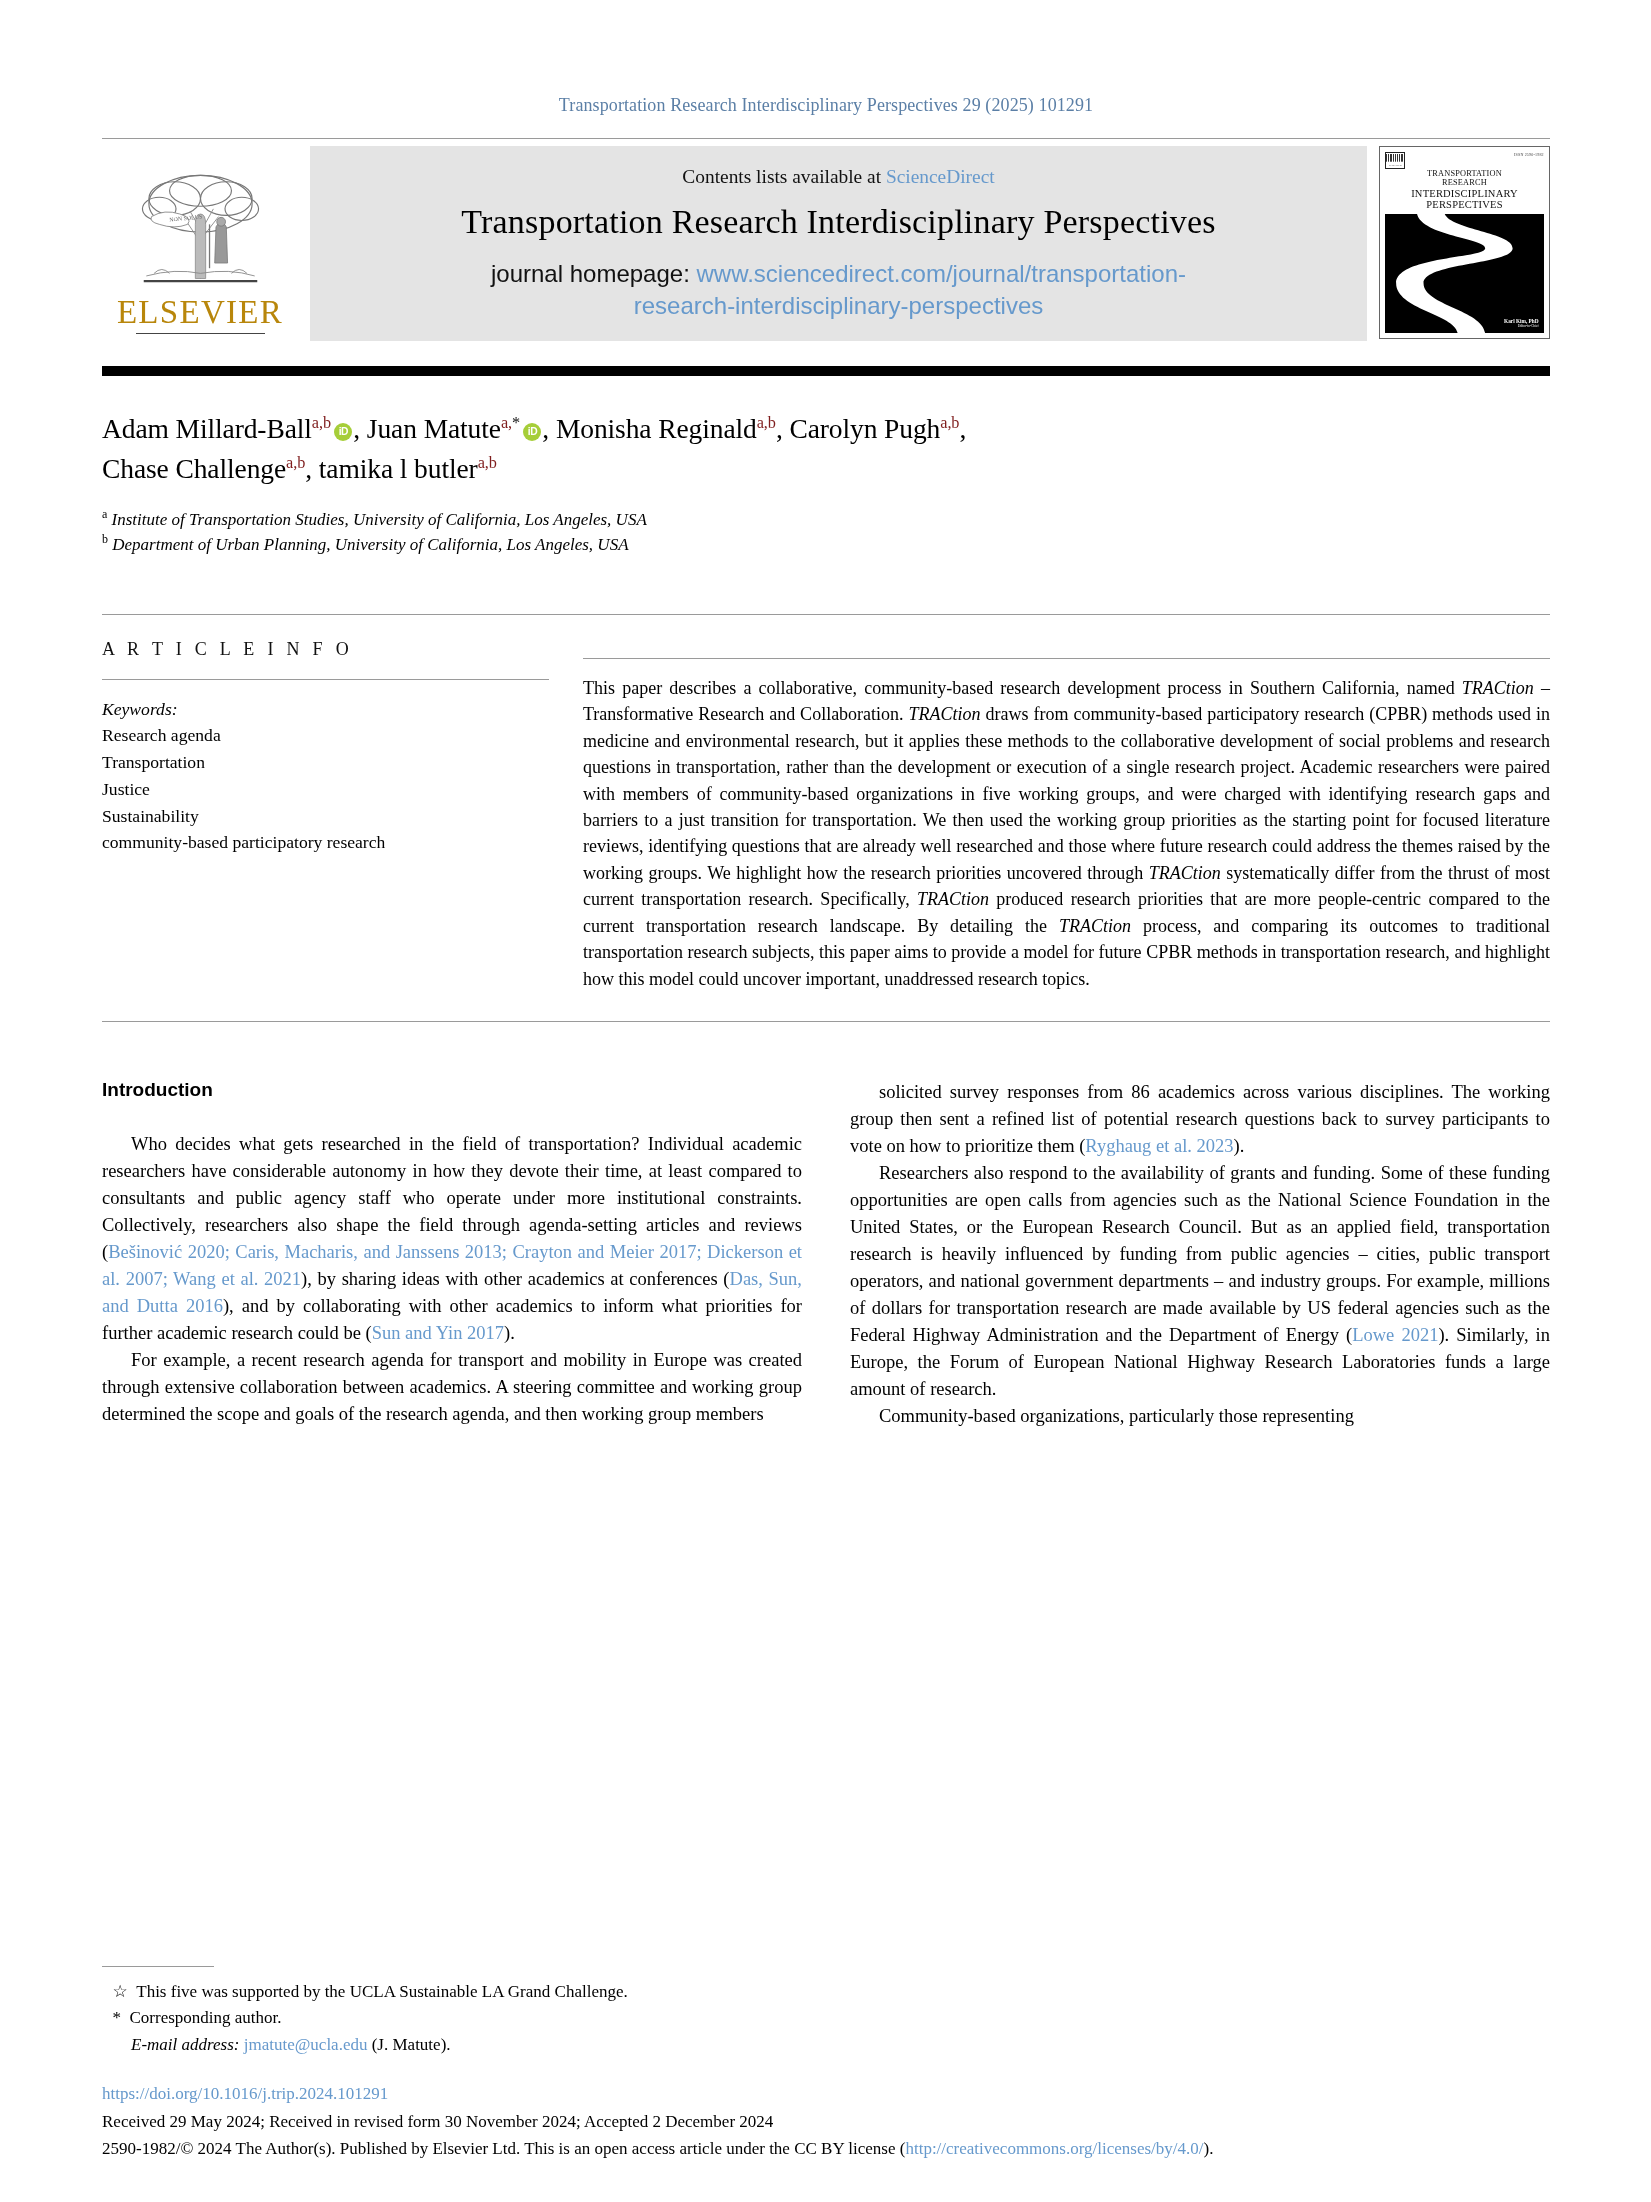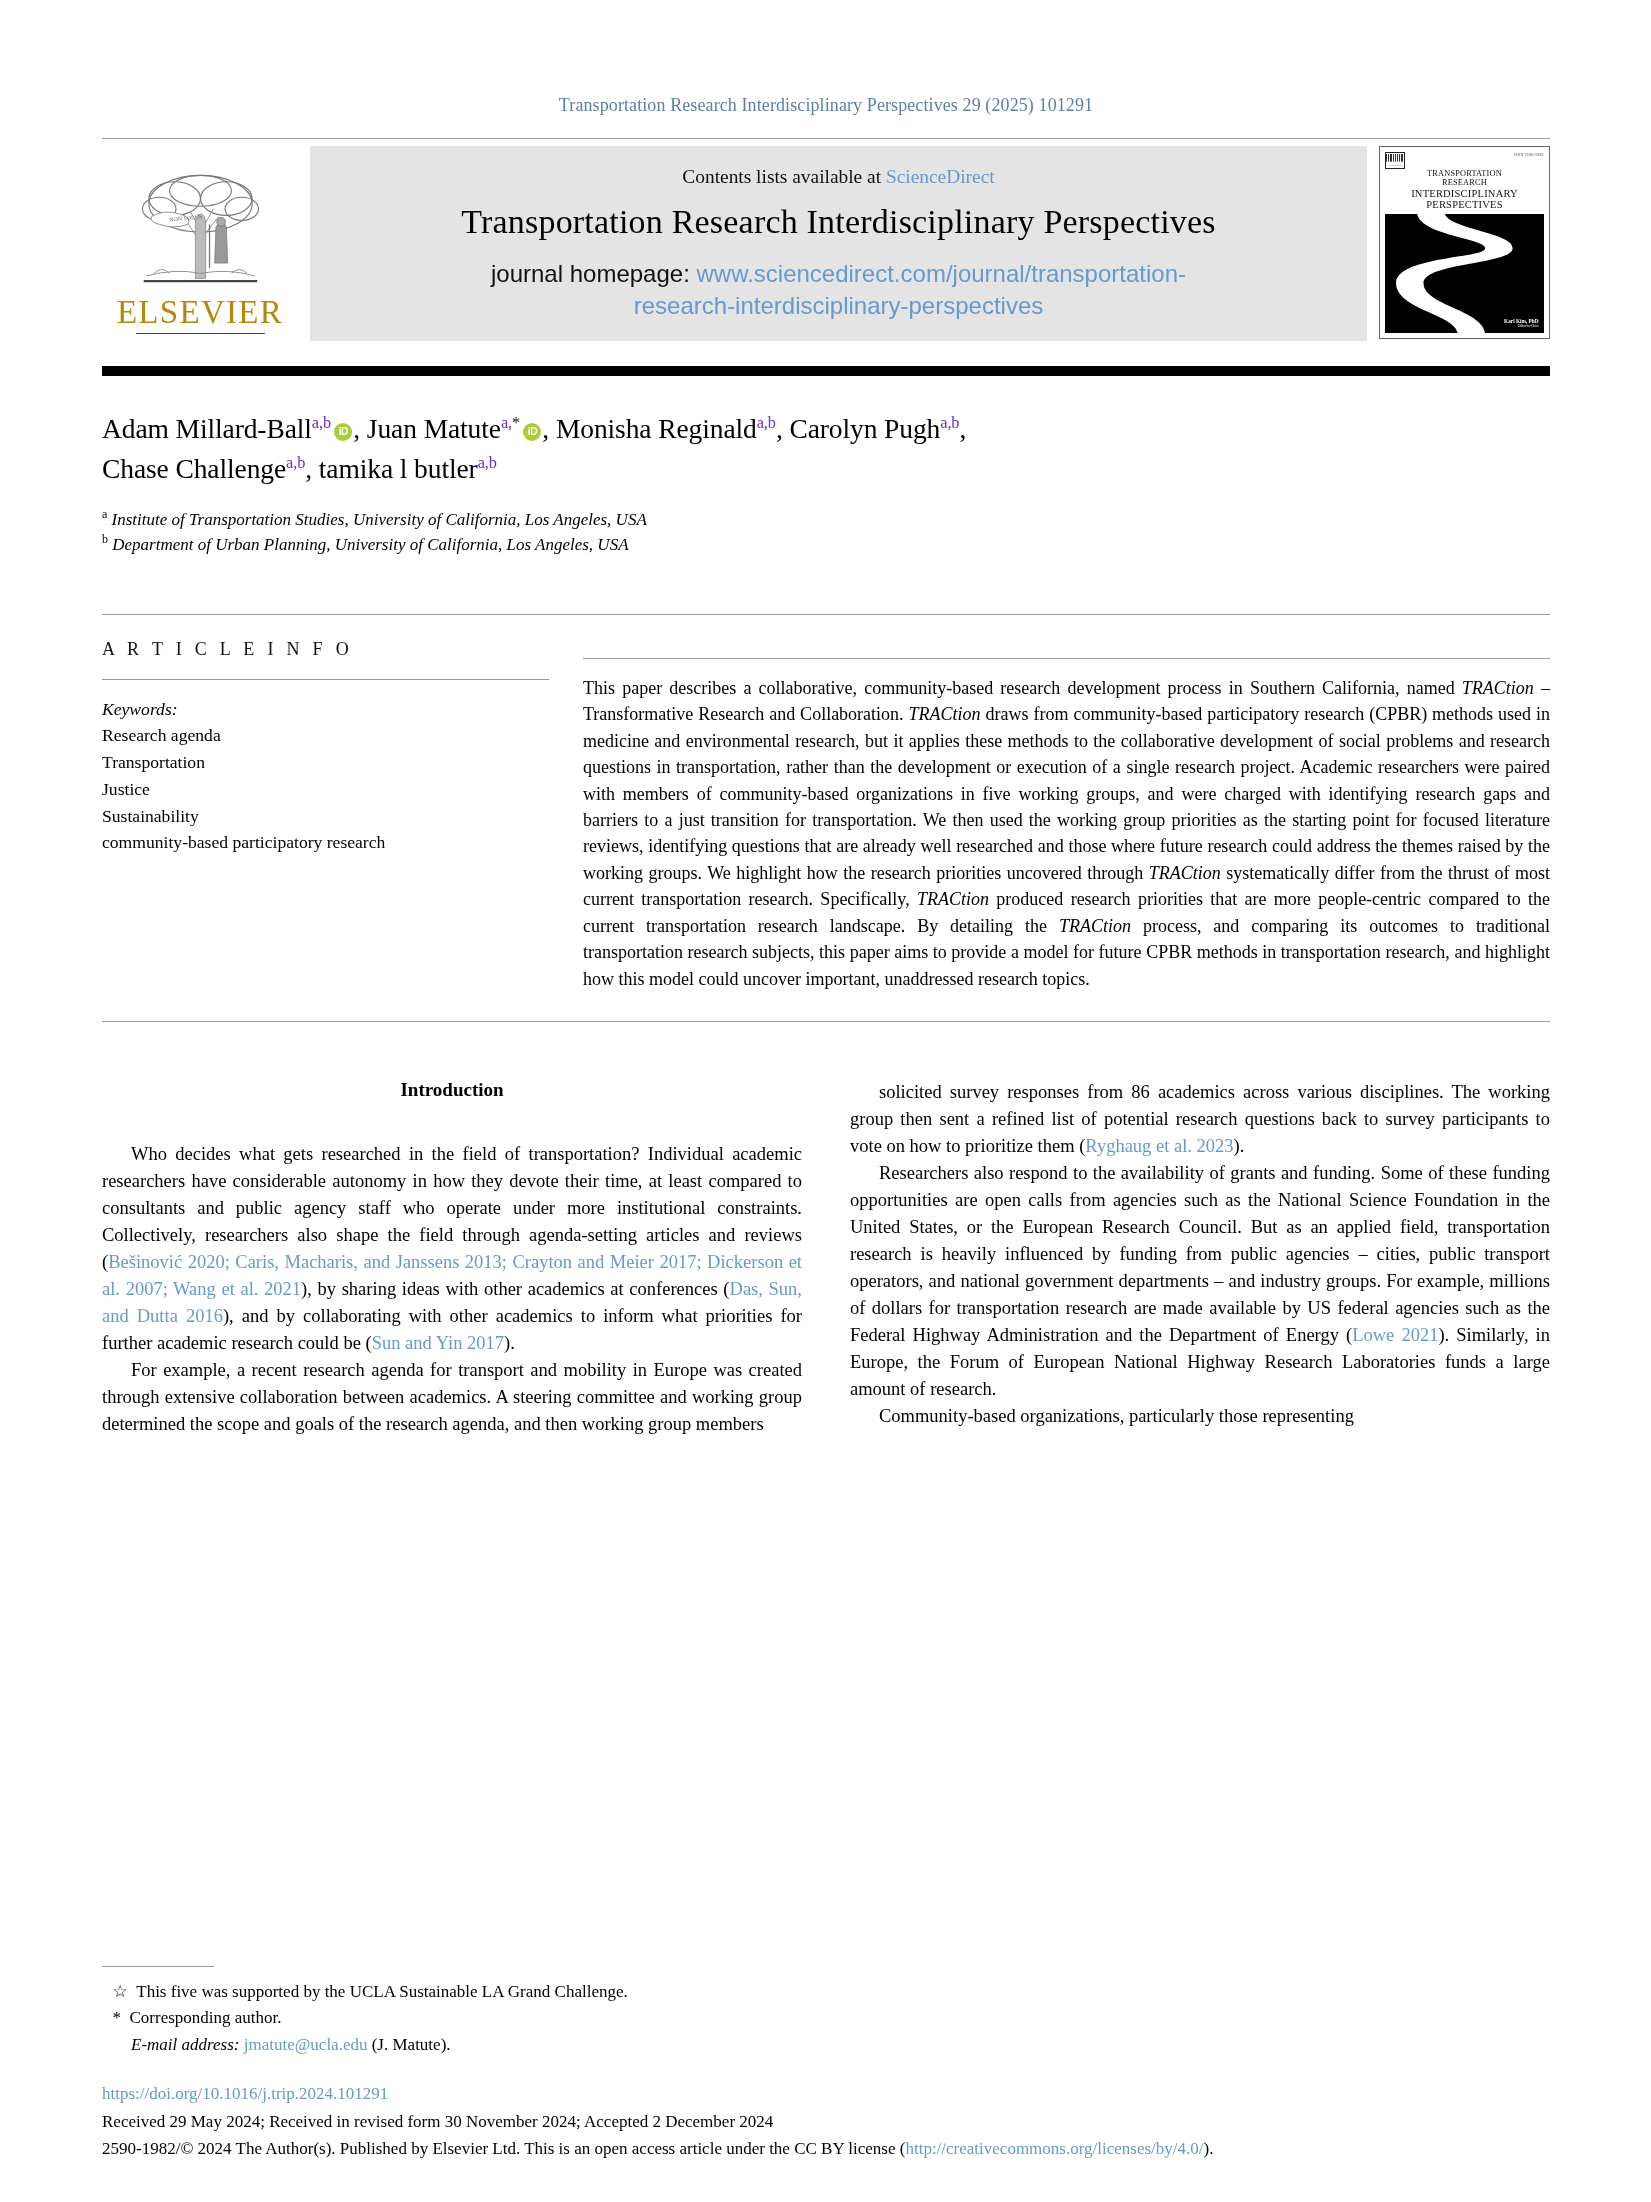--- a/index.html
+++ b/index.html
@@ -186,21 +186,21 @@
   .title .star { font-size: 22.4px; vertical-align: super; }
 
   
   .authors {
     font-size: 27.5px;
     line-height: 1.45;
     margin-top: 33px;
     letter-spacing: -0.1px;
   }
   .aff-mark {
-    color: #6d28d9;
+    color: #7f1d1d;
     font-size: 16.3px;
     vertical-align: super;
   }
   .corr-mark { color: #111; font-size: 16.3px; vertical-align: super; }
   .orcid {
     display: inline-block;
     width: 18px; height: 18px;
     border-radius: 50%;
     background: #a6ce39;
     color: #ffffff;
@@ -259,23 +259,22 @@
   
   .body-cols {
     display: flex;
     margin-top: 57px;
     gap: 48px;
   }
   .body-col { flex: 1 1 0; }
   .body-head {
     font-weight: bold;
     font-size: 19px;
-    font-family: Liberation Serif, serif;
-    margin-bottom: 40px;
-    text-align: center;
+    font-family: Liberation Sans, sans-serif;
+    margin-bottom: 30px;
   }
   .body-col p {
     margin: 0;
     font-size: 18.5px;
     line-height: 1.46;
     text-align: justify;
     text-indent: 29px;
     hyphens: auto;
   }
   .cite { color: #6699cc; }

